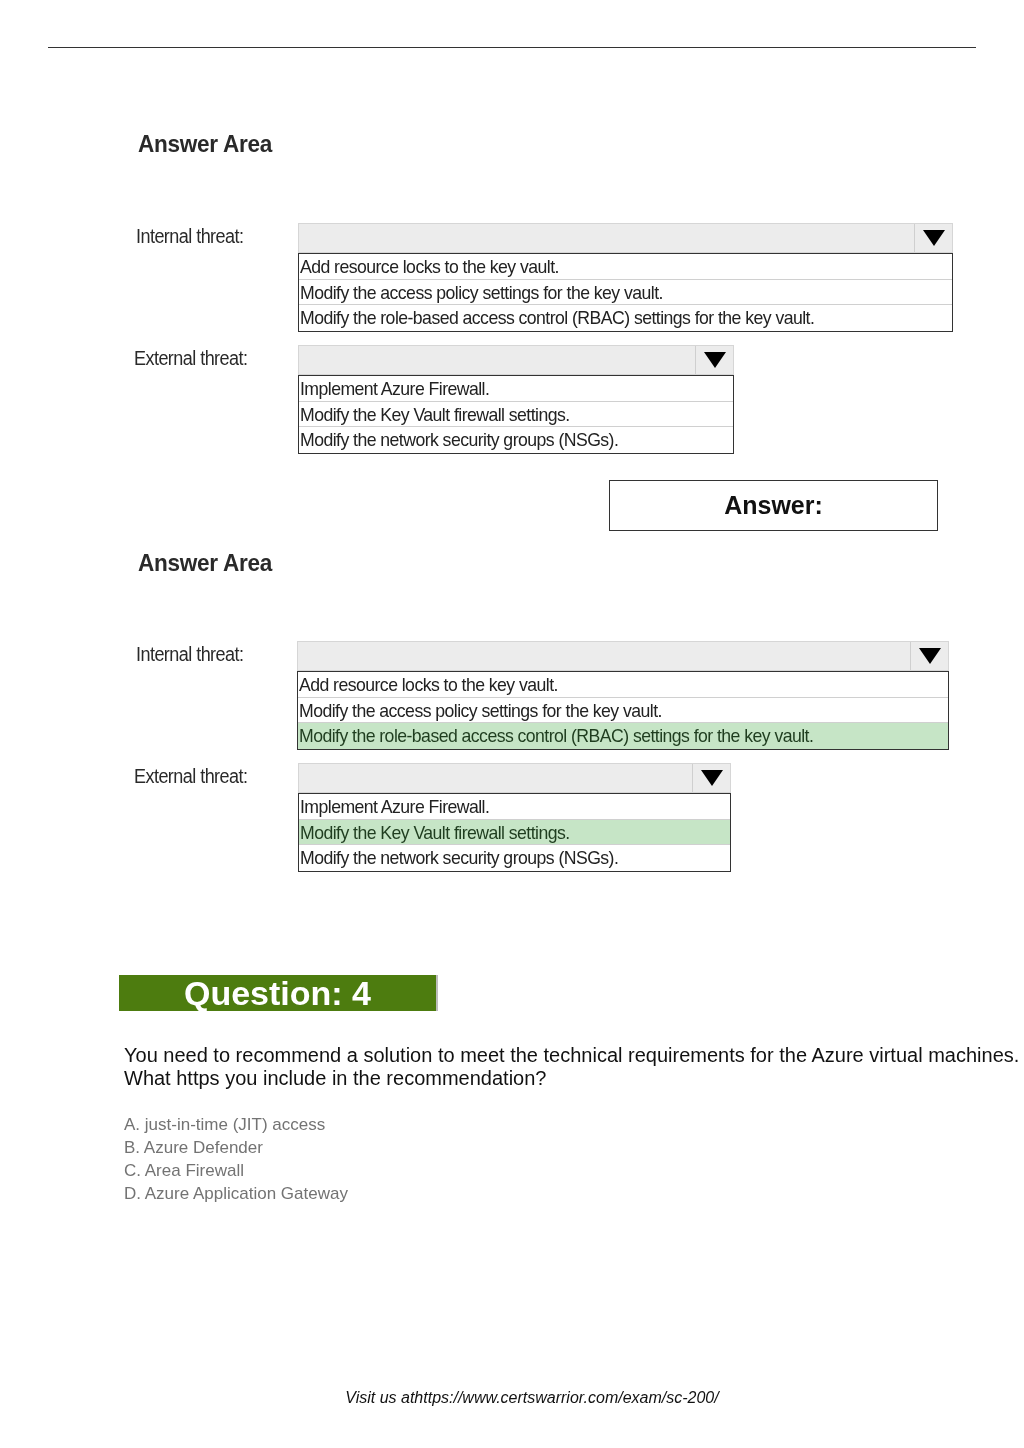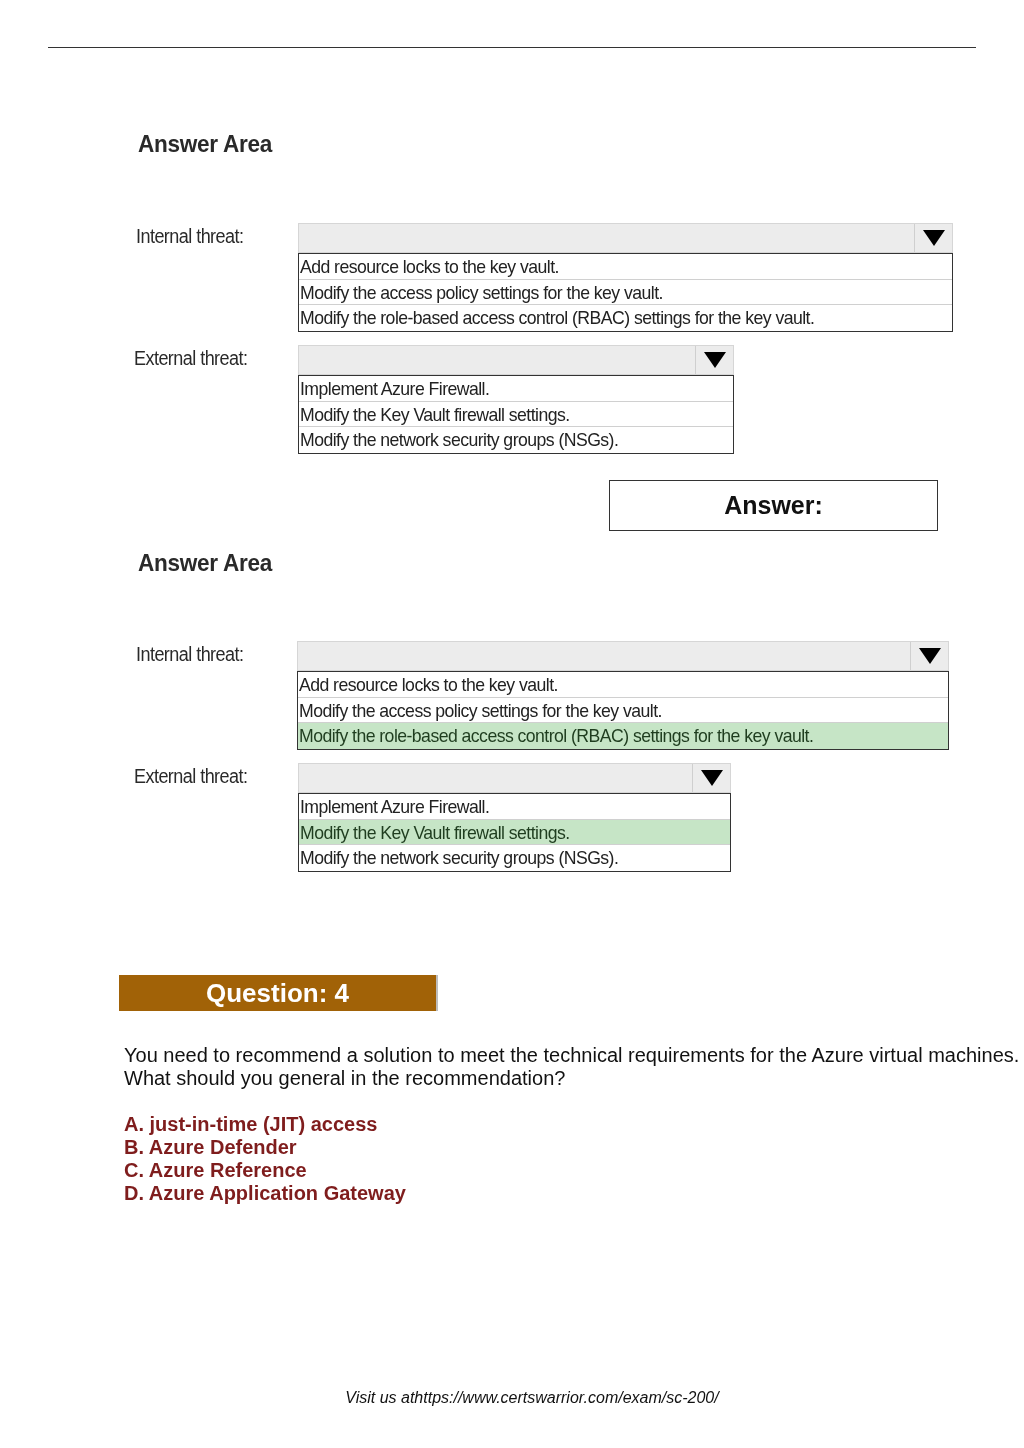--- a/index.html
+++ b/index.html
@@ -17,24 +17,24 @@
   .options { border: 1.5px solid #333; border-top: 1.5px solid #333; box-sizing: border-box; background: #fff; }
   .option { height: 25.5px; line-height: 25px; font-size: 19px; padding-left: 1px; border-bottom: 1px solid #d0d0d0; color: #222; white-space: nowrap; letter-spacing: -0.6px; box-sizing: border-box; overflow: hidden; }
   .option span { display: inline-block; transform: scaleX(0.93); transform-origin: left; }
   .option:last-child { border-bottom: none; }
   .option.selected { background: #c6e5c6; color: #1f3d1f; }
 
   .answer-box { position: absolute; left: 609px; top: 480px; width: 329px; height: 51px; border: 1px solid #333; box-sizing: border-box; display: flex; align-items: center; justify-content: center; font-family: "Liberation Sans", sans-serif; font-weight: bold; font-size: 25px; color: #111; }
 
   .reference { position: absolute; left: 124px; top: 899px; font-size: 16px; line-height: 23px; color: #111; font-family: "Liberation Sans", sans-serif; }
 
-  .question-banner { position: absolute; left: 119px; top: 975px; width: 319px; height: 36px; background: #a16207; border-right: 2px solid #bdbdbd; box-sizing: border-box; display: flex; align-items: center; justify-content: center; color: #ffffff; font-weight: bold; font-size: 26px; font-family: "Liberation Sans", sans-serif; }
+  .question-banner { position: absolute; left: 119px; top: 975px; width: 319px; height: 36px; background: #4d7c0f; border-right: 2px solid #bdbdbd; box-sizing: border-box; display: flex; align-items: center; justify-content: center; color: #ffffff; font-weight: bold; font-size: 34px; font-family: "Liberation Sans", sans-serif; }
 
   .question-text { position: absolute; left: 124px; top: 1044px; font-size: 20px; line-height: 23px; color: #111; font-family: "Liberation Sans", sans-serif; }
-  .choices { position: absolute; left: 124px; top: 1113px; font-size: 20px; line-height: 23px; color: #7f1d1d; font-family: "Liberation Sans", sans-serif; font-weight: bold; }
+  .choices { position: absolute; left: 124px; top: 1113px; font-size: 17px; line-height: 23px; color: #737373; font-family: "Liberation Sans", sans-serif; }
 
   .footer { position: absolute; left: 0; width: 1024px; top: 1389px; text-align: center; font-style: italic; font-size: 16px; color: #111; font-family: "Liberation Sans", sans-serif; margin-left: 20px; }
 </style>
 </head>
 <body>
 
 <div class="top-rule"></div>
 
 <div class="answer-area-title" style="top:130px;">Answer Area</div>
 
@@ -106,23 +106,23 @@
   </div>
 </div>
 
 <div class="reference">
 </div>
 
 <div class="question-banner">Question: 4</div>
 
 <div class="question-text">
   <div>You need to recommend a solution to meet the technical requirements for the Azure virtual machines.</div>
-  <div>What should you general in the recommendation?</div>
+  <div>What https you include in the recommendation?</div>
 </div>
 
 <div class="choices">
   <div>A. just-in-time (JIT) access</div>
   <div>B. Azure Defender</div>
-  <div>C. Azure Reference</div>
+  <div>C. Area Firewall</div>
   <div>D. Azure Application Gateway</div>
 </div>
 
 <div class="footer">Visit us athttps://www.certswarrior.com/exam/sc-200/</div>
 
 </body></html>

